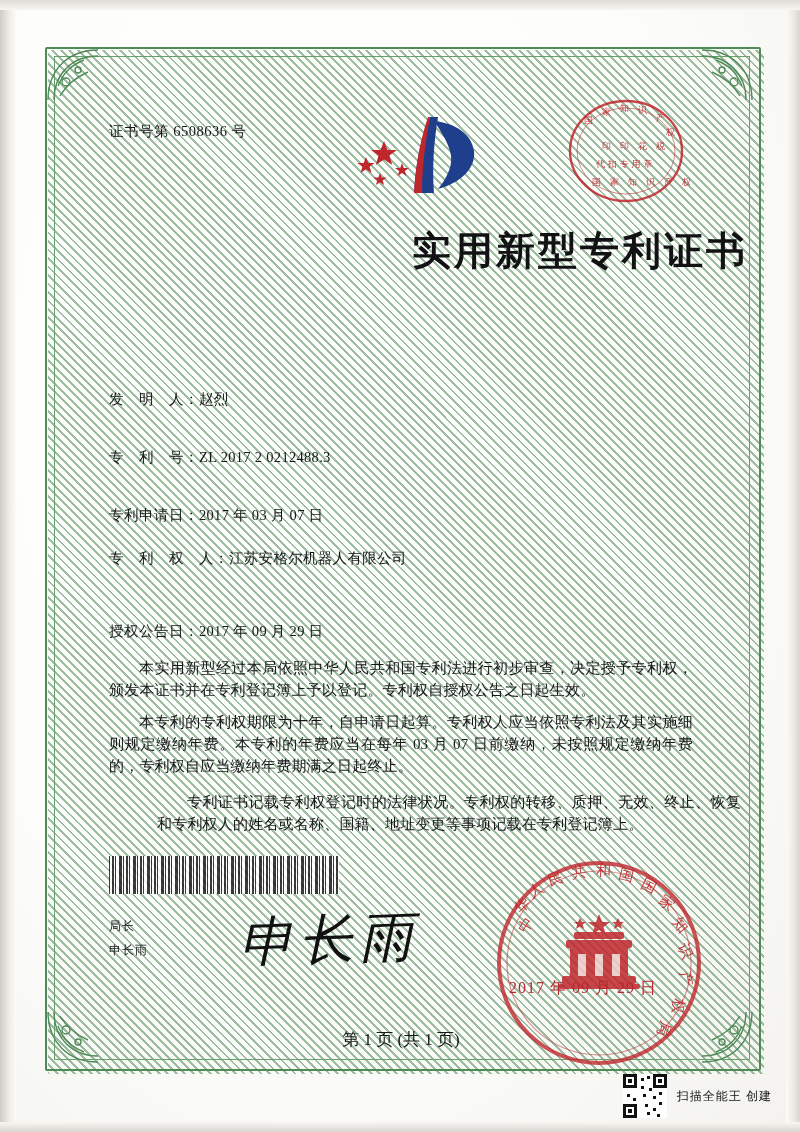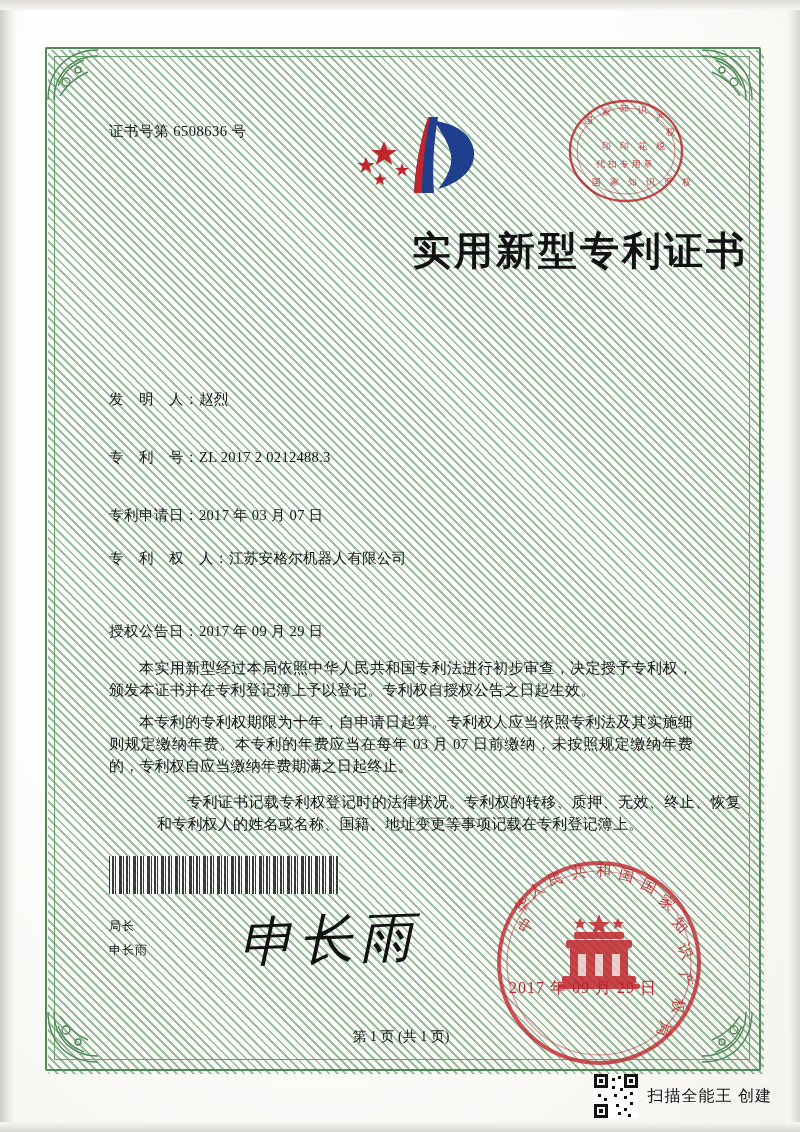--- a/index.html
+++ b/index.html
@@ -204,21 +204,21 @@
     color: #b7282e;
     letter-spacing: 1px;
     font-family: "Liberation Serif", serif;
   }
 
   .page-footer {
     position: absolute;
     left: 0; top: 972px;
     width: 694px;
     text-align: center;
-    font-size: 14px;
+    font-size: 17px;
     color: #17171a;
   }
 
   
   .scan-watermark {
     position: absolute;
     right: 28px; bottom: 14px;
     display: flex;
     align-items: center;
     gap: 10px;
@@ -227,21 +227,21 @@
     width: 44px; height: 44px;
     position: relative;
     background: #fff;
   }
   .qr i {
     position: absolute;
     background: #111;
     display: block;
   }
   .scan-watermark .wm-text {
-    font-size: 16px;
+    font-size: 12px;
     color: #141414;
     letter-spacing: 1px;
     font-family: "Liberation Sans", sans-serif;
   }
 </style>
 </head>
 <body>
 
 <div class="scan-page">
   <div class="paper-edge-left"></div>

